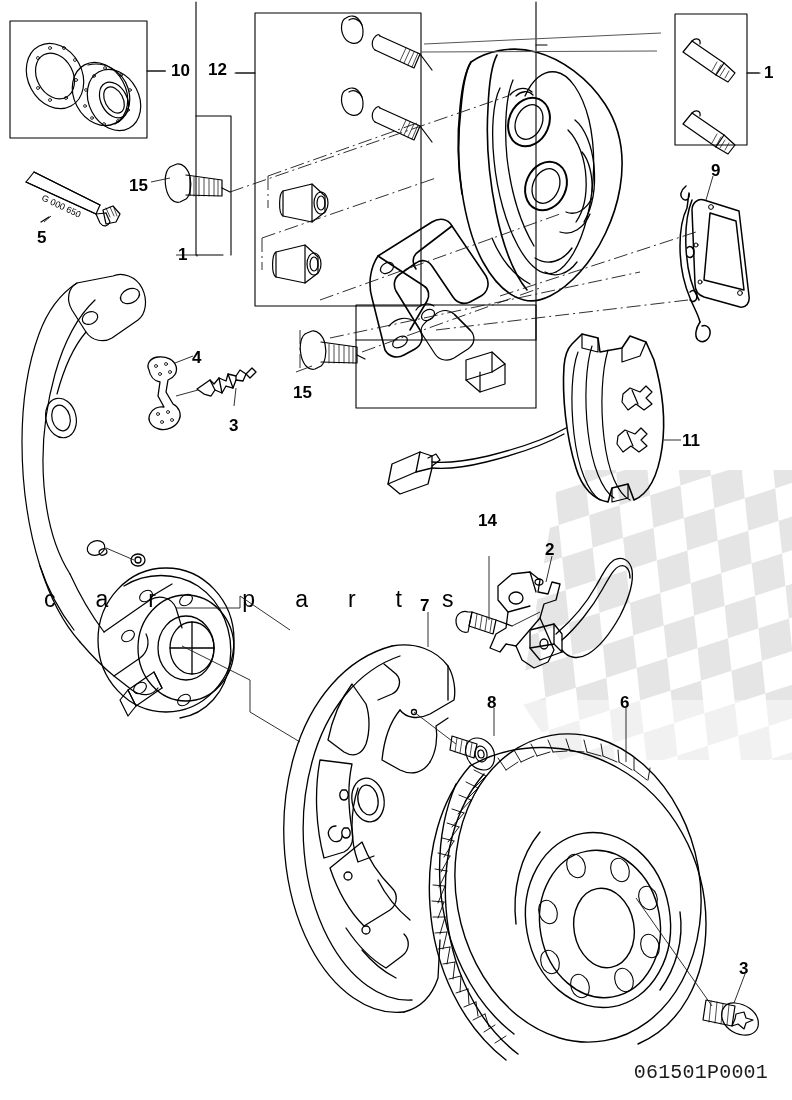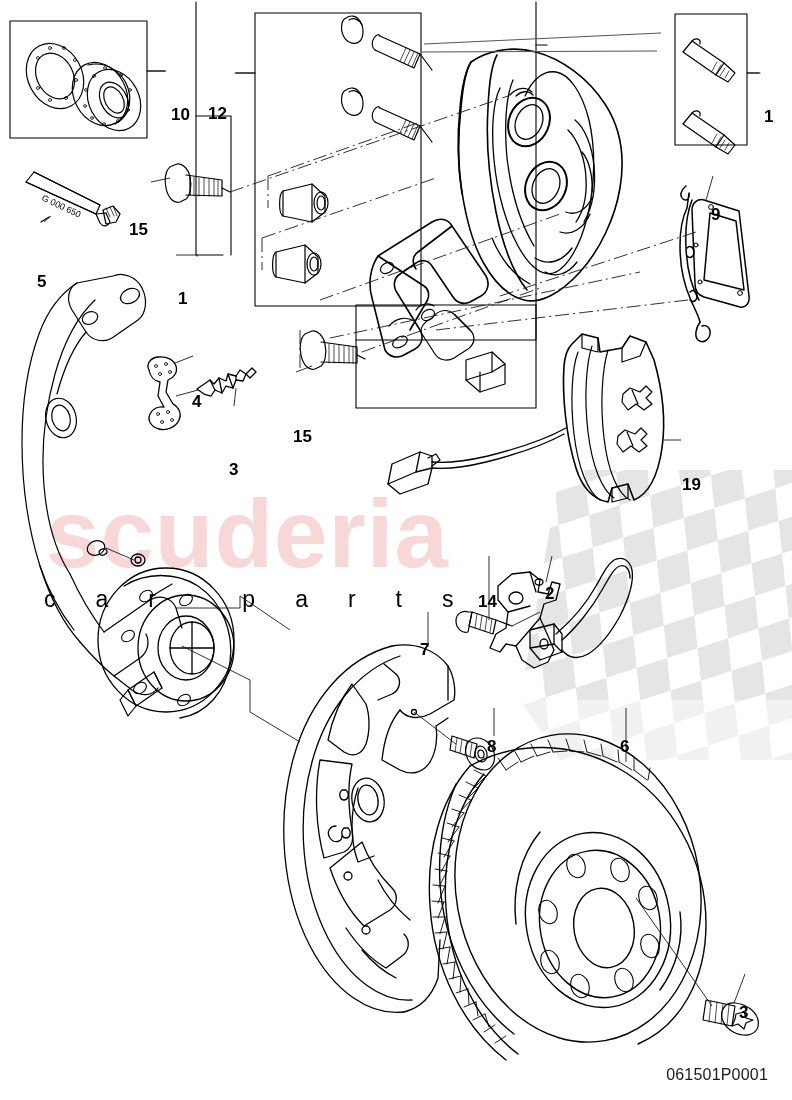--- a/index.html
+++ b/index.html
@@ -1,20 +1,20 @@
 <!DOCTYPE html>
 <html><head>
 <meta charset="utf-8">
 <style>
   html,body{margin:0;padding:0;background:#ffffff;}
   body{width:792px;height:1100px;font-family:"Liberation Sans",sans-serif;overflow:hidden;}
   #sheet{position:relative;width:792px;height:1100px;background:#fff;}
   #sheet svg.layer{position:absolute;left:0;top:0;width:792px;height:1100px;}
-  .callout{position:absolute;font-family:"Liberation Sans",sans-serif;font-weight:bold;font-size:17px;color:#000;line-height:1;white-space:nowrap;margin-top:44px;}
-  #partnumber{position:absolute;right:24px;bottom:16px;font-family:Liberation Sans, sans-serif;font-size:16px;color:#1a1a1a;letter-spacing:.2px;}
+  .callout{position:absolute;font-family:"Liberation Sans",sans-serif;font-weight:bold;font-size:17px;color:#000;line-height:1;white-space:nowrap;}
+  #partnumber{position:absolute;right:24px;bottom:16px;font-family:Liberation Mono, monospace;font-size:20px;color:#1a1a1a;letter-spacing:.2px;}
   .wm-main{position:absolute;left:46px;top:486px;font-size:96px;font-weight:bold;color:#f7d7d8;letter-spacing:1px;line-height:1;user-select:none;}
   .wm-sub{position:absolute;left:44px;top:588px;font-size:23px;font-weight:normal;color:#000000;letter-spacing:40px;line-height:1;user-select:none;}
 </style>
 </head>
 <body>
 
 <div id="sheet">
 
   <svg class="layer" viewBox="0 0 792 1100">
     <defs>
@@ -22,21 +22,20 @@
         <rect width="32" height="32" x="0" y="0" fill="#e4e4e4"></rect>
         <rect width="32" height="32" x="32" y="32" fill="#e4e4e4"></rect>
       </pattern>
     </defs>
     <g opacity="0.95">
       <polygon points="560,470 792,470 792,700 520,700" fill="url(#chk)"></polygon>
       <polygon points="520,700 792,700 792,760 560,760" fill="url(#chk)" opacity="0.55"></polygon>
     </g>
   </svg>
 
-  <div class="wm-main">scuderia</div>
   <div class="wm-sub">car parts</div>
 
   <svg class="layer" viewBox="0 0 792 1100">
     <g fill="none" stroke="#000" stroke-width="1.1" stroke-linejoin="round" stroke-linecap="round">
 
       <g stroke-width="1.1">
         <rect x="10" y="21" width="137" height="117"></rect>
         <line x1="147" y1="71" x2="165" y2="71"></line>
       </g>
 
@@ -609,22 +608,22 @@
   <div class="callout" style="left:171px;top:62px">10</div>
   <div class="callout" style="left:208px;top:61px">12</div>
   <div class="callout" style="left:764px;top:64px">1</div>
   <div class="callout" style="left:711px;top:162px">9</div>
   <div class="callout" style="left:129px;top:177px">15</div>
   <div class="callout" style="left:37px;top:229px">5</div>
   <div class="callout" style="left:178px;top:246px">1</div>
   <div class="callout" style="left:192px;top:349px">4</div>
   <div class="callout" style="left:293px;top:384px">15</div>
   <div class="callout" style="left:229px;top:417px">3</div>
-  <div class="callout" style="left:682px;top:432px">19</div>
-  <div class="callout" style="left:478px;top:549px">14</div>
+  <div class="callout" style="left:682px;top:432px">11</div>
+  <div class="callout" style="left:478px;top:512px">14</div>
   <div class="callout" style="left:545px;top:541px">2</div>
   <div class="callout" style="left:420px;top:597px">7</div>
   <div class="callout" style="left:487px;top:694px">8</div>
   <div class="callout" style="left:620px;top:694px">6</div>
   <div class="callout" style="left:739px;top:960px">3</div>
 
   <div id="partnumber">061501P0001</div>
 
 </div>
 

